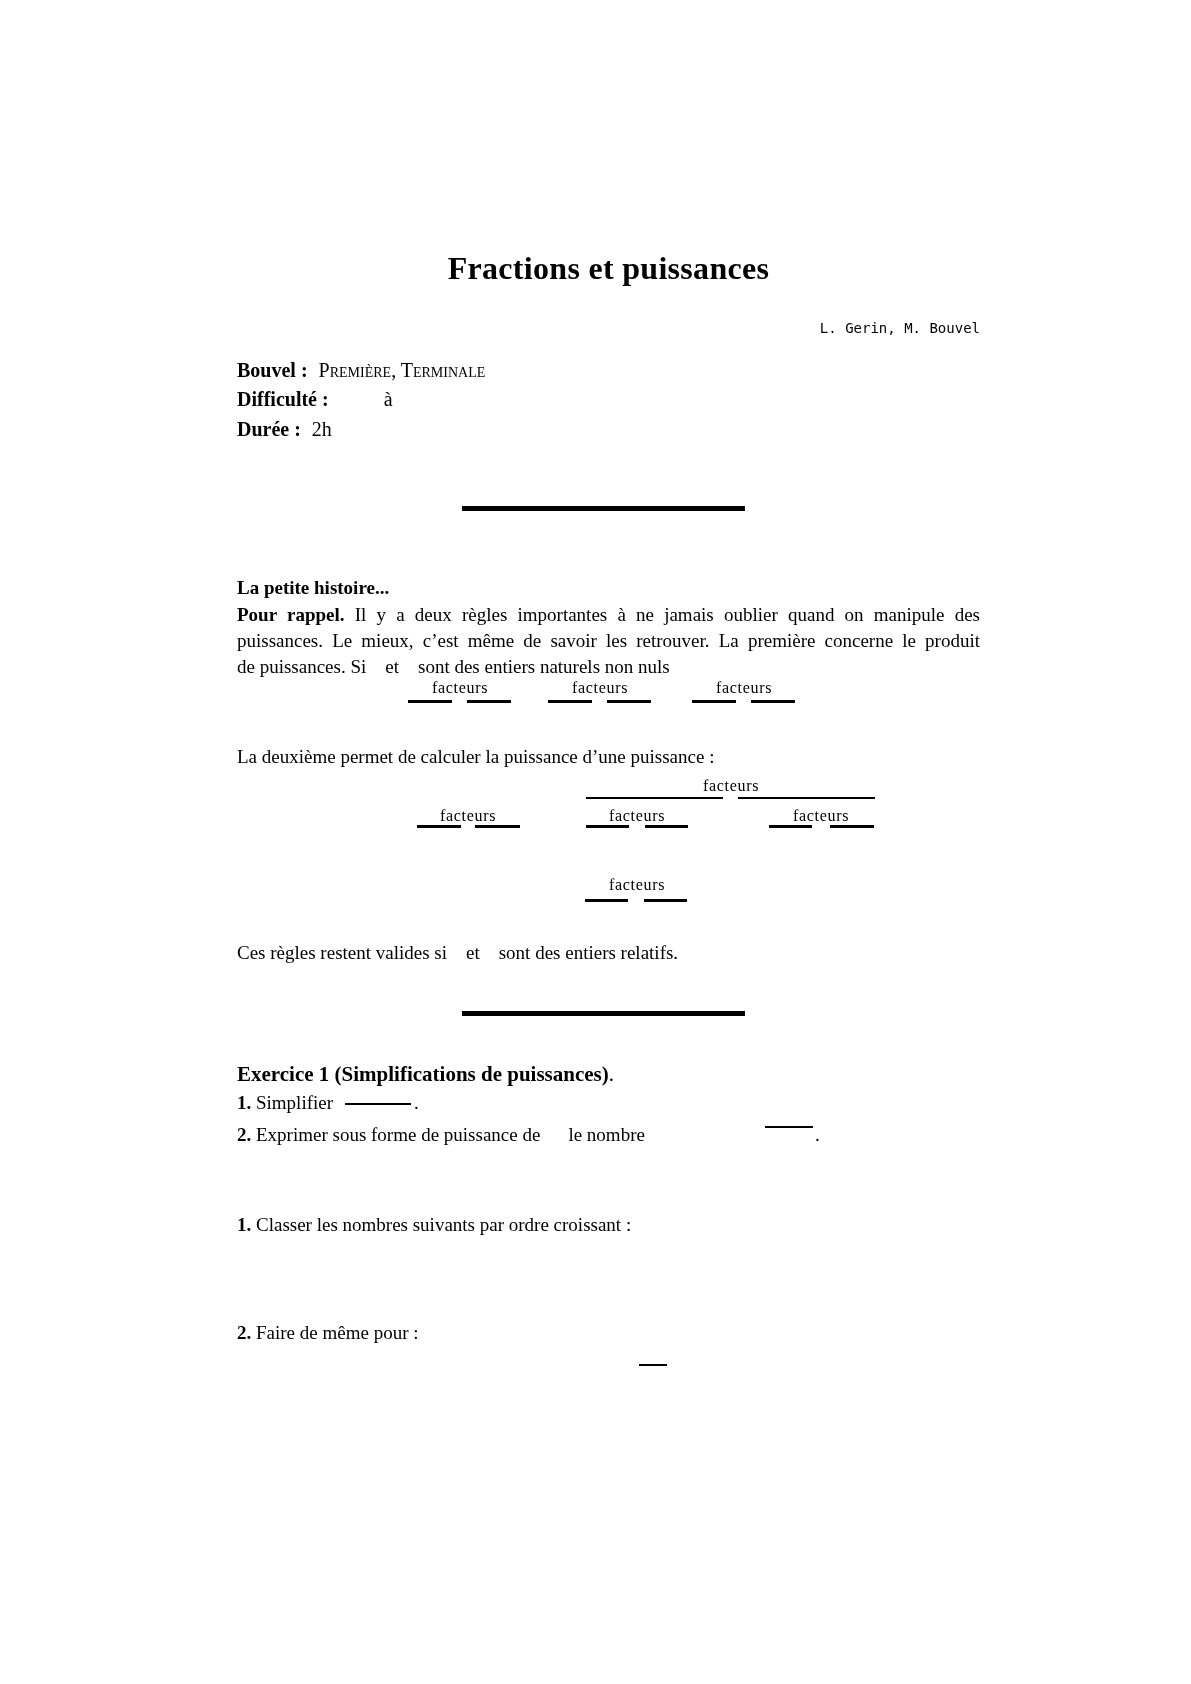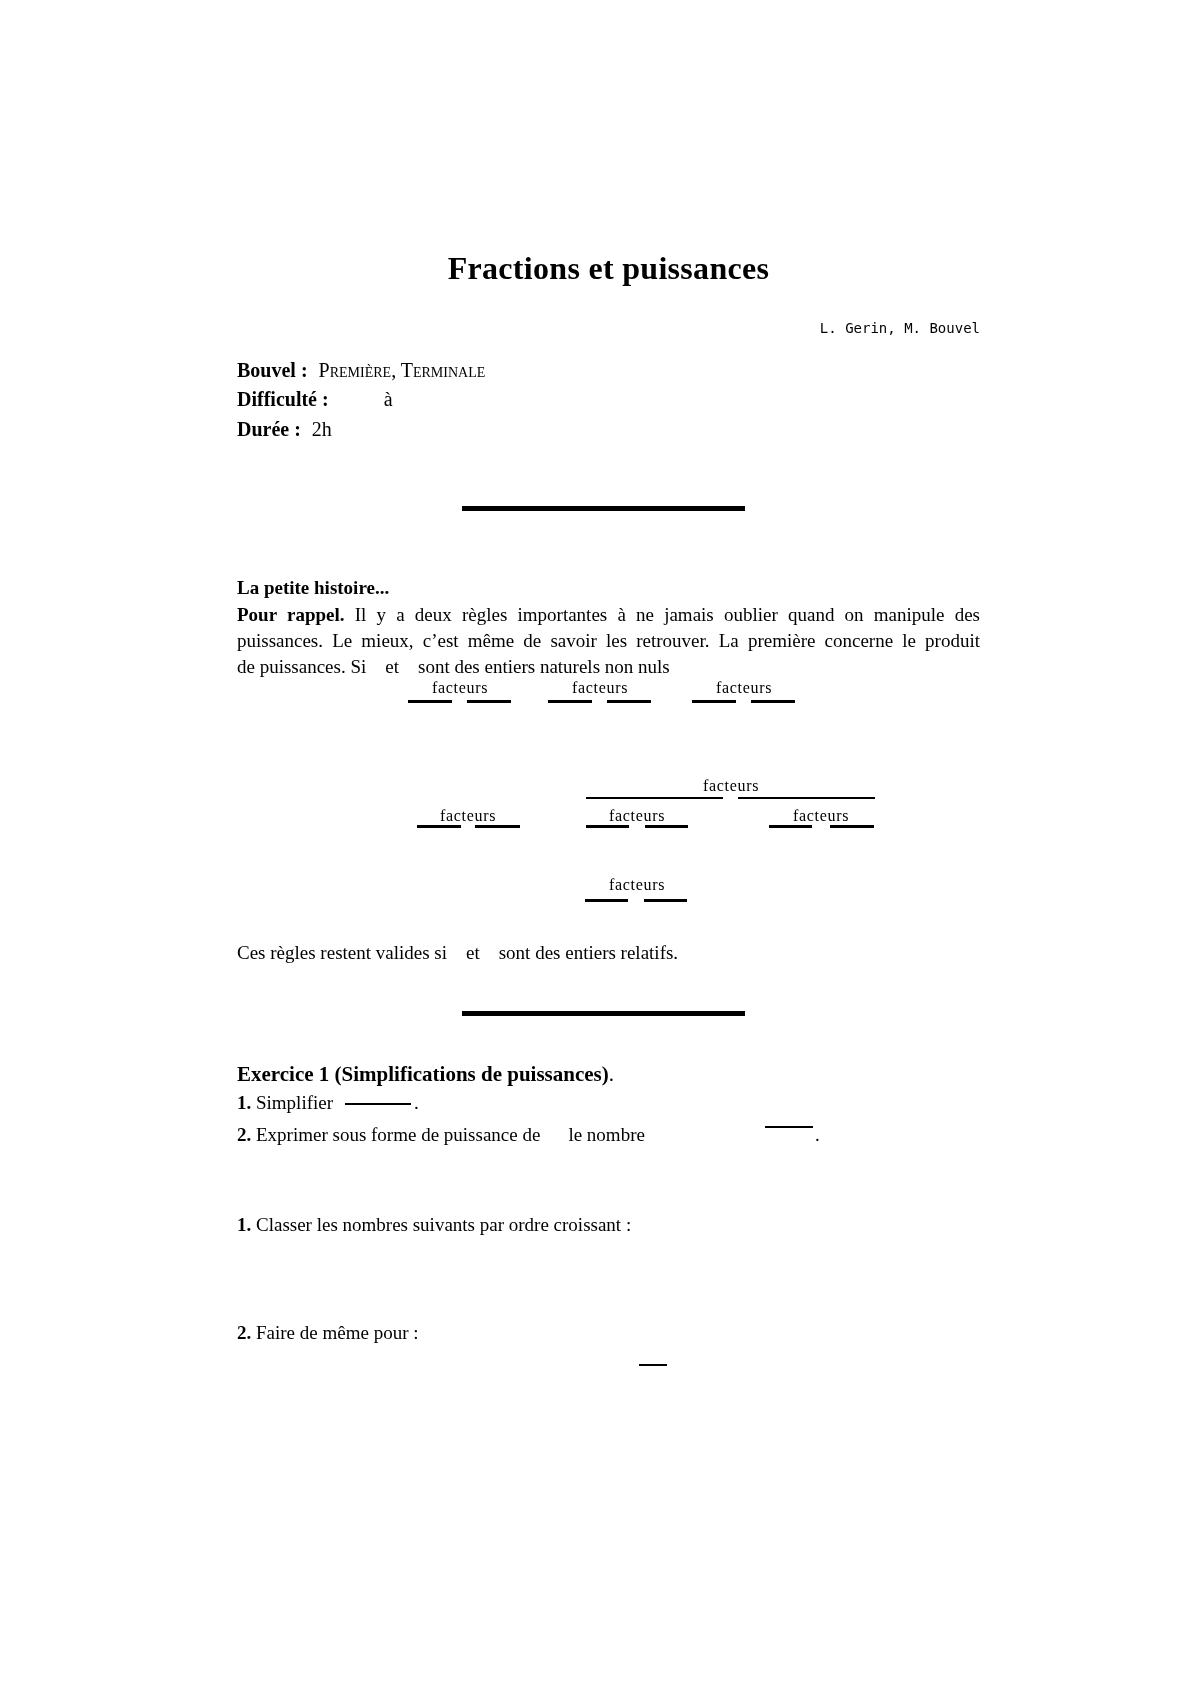--- a/index.html
+++ b/index.html
@@ -64,20 +64,21 @@
   <div class="flabel" style="left:460px;top:679px">facteurs</div>
   <div class="flabel" style="left:600px;top:679px">facteurs</div>
   <div class="flabel" style="left:744px;top:679px">facteurs</div>
   <div class="bar" style="left:408px;top:700px;width:44px"></div>
   <div class="bar" style="left:467px;top:700px;width:44px"></div>
   <div class="bar" style="left:548px;top:700px;width:44px"></div>
   <div class="bar" style="left:607px;top:700px;width:44px"></div>
   <div class="bar" style="left:692px;top:700px;width:44px"></div>
   <div class="bar" style="left:751px;top:700px;width:44px"></div>
 
+  <div class="line" style="top:746px">La deuxième permet de calculer la puissance d’une puissance :</div>
 
   <div class="flabel" style="left:731px;top:777px">facteurs</div>
   <div class="bar2" style="left:586px;top:797px;width:137px"></div>
   <div class="bar2" style="left:738px;top:797px;width:137px"></div>
 
   <div class="flabel" style="left:468px;top:807px">facteurs</div>
   <div class="flabel" style="left:637px;top:807px">facteurs</div>
   <div class="flabel" style="left:821px;top:807px">facteurs</div>
   <div class="bar" style="left:417px;top:825px;width:44px"></div>
   <div class="bar" style="left:475px;top:825px;width:45px"></div>

